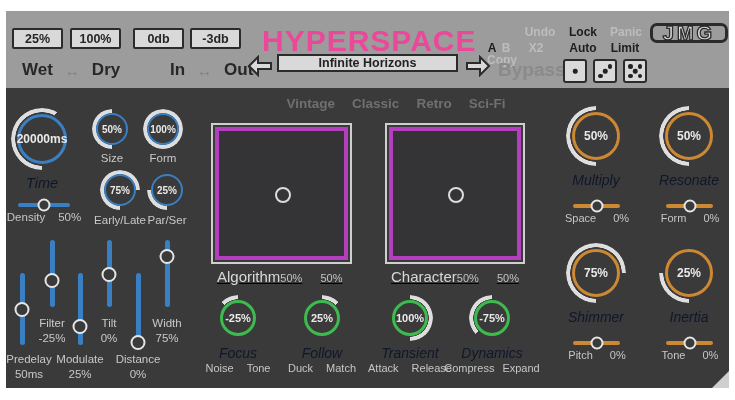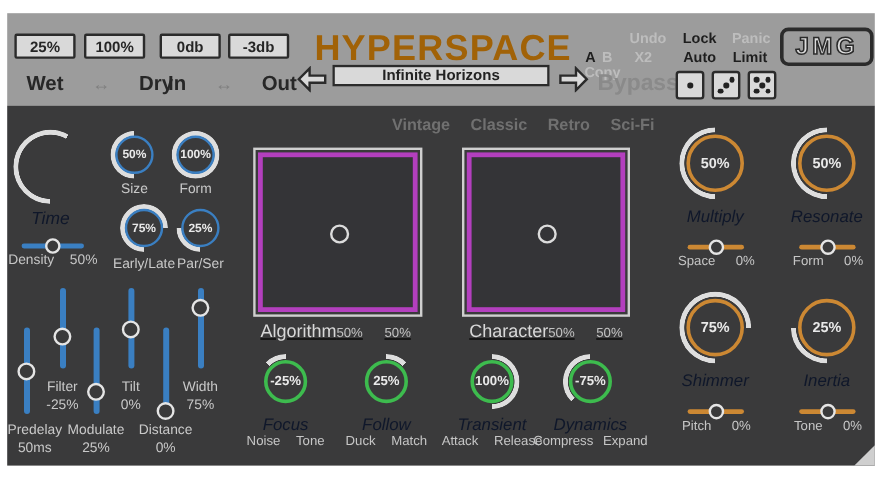--- a/index.html
+++ b/index.html
@@ -8,36 +8,36 @@
   .plugin{position:absolute;left:6px;top:11px;width:723px;height:377px;}
   .header-bg{position:absolute;left:0;top:0;right:0;height:77px;background:var(--c-header,#9c9c9c);}
   .body-bg{position:absolute;left:0;top:77px;right:0;bottom:0;background:var(--c-body,#3a3a3b);}
   .abs{position:absolute;}
   .cx{transform:translateX(-50%);}
 
   
   .hbtn{position:absolute;width:51px;height:21px;background:var(--c-btn,#d9d9d9);
         border:2px solid var(--c-dark,#2b2b2b);border-radius:2px;box-sizing:border-box;
         font-size:12.5px;font-weight:bold;color:#262626;display:flex;align-items:center;justify-content:center;padding:0;}
-  .hlbl{position:absolute;display:flex;gap:24px;font-size:17px;font-weight:bold;color:#272727;align-items:center;}
+  .hlbl{position:absolute;display:flex;gap:12px;font-size:17px;font-weight:bold;color:#272727;align-items:center;}
   .hlbl .arr{color:#7f7f7f;font-size:15px;}
-  .title{position:absolute;font-size:30px;font-weight:800;color:#a16207;letter-spacing:1px;white-space:nowrap;}
+  .title{position:absolute;font-size:30px;font-weight:800;color:#ec4899;letter-spacing:1px;white-space:nowrap;}
   .mini{position:absolute;font-size:12px;font-weight:bold;white-space:nowrap;}
   .on{color:#1e1e1e;} .off{color:#bdbdbd;}
   .bypass{position:absolute;font-size:19px;font-weight:bold;color:#8a8a8a;}
   .preset{position:absolute;width:181px;height:18px;background:var(--c-btn,#d9d9d9);
           border:2px solid var(--c-dark,#2b2b2b);box-sizing:border-box;display:flex;align-items:center;justify-content:center;
           font-size:12.5px;font-weight:bold;color:#222;}
   .die{position:absolute;width:24px;height:24px;background:var(--c-btn,#d9d9d9);
        border:2px solid var(--c-dark,#2b2b2b);border-radius:3px;box-sizing:border-box;}
   .dot{position:absolute;width:4.5px;height:4.5px;border-radius:50%;background:#222;}
   .dot.c{left:50%;top:50%;transform:translate(-50%,-50%);}
   .dot.tl{left:3px;top:3px;} .dot.tr{right:3px;top:3px;}
   .dot.bl{left:3px;bottom:3px;} .dot.br{right:3px;bottom:3px;}
-  .logo{position:absolute;left:644px;top:12px;width:78px;height:32px;border:3px solid var(--c-dark,#2b2b2b);
+  .logo{position:absolute;left:644px;top:12px;width:78px;height:20px;border:3px solid var(--c-dark,#2b2b2b);
         border-radius:7px;box-sizing:border-box;display:flex;align-items:center;justify-content:center;
         font-size:20px;font-weight:800;letter-spacing:3px;color:#dcdcdc;
         -webkit-text-stroke:1.3px #2b2b2b;}
 
   
   .knob{position:absolute;}
   .arc{position:absolute;inset:0;border-radius:50%;
        -webkit-mask:radial-gradient(farthest-side,transparent calc(100% - 4.5px),#000 calc(100% - 4px));
        mask:radial-gradient(farthest-side,transparent calc(100% - 4.5px),#000 calc(100% - 4px));}
   .kbody{position:absolute;border-radius:50%;background:var(--c-body,#3a3a3b);box-sizing:border-box;
@@ -61,21 +61,21 @@
   .hthumb{position:absolute;top:50%;transform:translate(-50%,-50%);width:13px;height:13px;border-radius:50%;
           background:var(--c-body,#3a3a3b);border:2.5px solid #e5e5e5;box-sizing:border-box;}
   .vslider{position:absolute;width:15px;}
   .vtrack{position:absolute;top:0;bottom:0;left:50%;width:5px;margin-left:-2.5px;border-radius:2.5px;background:var(--c-blue,#3a7fc2);}
   .vthumb{position:absolute;left:50%;transform:translateX(-50%);width:15px;height:15px;border-radius:50%;
           background:var(--c-body,#3a3a3b);border:2.5px solid #e5e5e5;box-sizing:border-box;}
   .vlabel{position:absolute;transform:translateX(-50%);text-align:center;font-size:11.5px;line-height:15px;color:#c9c9c9;white-space:nowrap;}
 
   
   .tabs{position:absolute;left:215px;top:85px;width:350px;display:flex;gap:17px;justify-content:center;
-        font-size:13.5px;font-weight:bold;color:#707070;margin-left:40px;}
+        font-size:13.5px;font-weight:bold;color:#707070;}
   .tabs .active{color:#f2f2f2;}
   .tabs span{cursor:default;}
 
   
   .pad{position:absolute;border:2px solid var(--c-silver,#cfcfcf);padding:2px;box-sizing:border-box;background:transparent;}
   .pad-inner{position:relative;width:100%;height:100%;box-sizing:border-box;border:4px solid var(--c-magenta,#b33fbe);background:var(--c-padbg,#343437);}
   .pad-dot{position:absolute;left:50%;top:50%;width:12px;height:12px;margin:-7px 0 0 -7px;border:2px solid #dcdcdc;border-radius:50%;}
   .padlbl{position:absolute;display:flex;justify-content:space-between;align-items:baseline;text-decoration:underline;}
   .padlbl .nm{font-size:15px;color:#d8d8d8;}
   .padlbl .vals{display:flex;gap:18px;font-size:11px;color:#c2c2c2;padding-right:6px;}
@@ -92,21 +92,21 @@
   <button class="hbtn" style="left:6px;top:17px;">25%</button>
   <button class="hbtn" style="left:64px;top:17px;">100%</button>
   <button class="hbtn" style="left:127px;top:17px;">0db</button>
   <button class="hbtn" style="left:184px;top:17px;">-3db</button>
 
   <div class="hlbl" style="left:16px;top:49px;">
     <span>Wet</span>
       <span class="arr">↔</span>
       <span>Dry</span>
   </div>
-  <div class="hlbl" style="left:134px;top:49px;">
+  <div class="hlbl" style="left:164px;top:49px;">
     <span>In</span>
       <span class="arr">↔</span>
       <span>Out</span>
   </div>
 
   <div class="title" style="left:256px;top:13px;">HYPERSPACE</div>
 
   <div class="mini off cx" style="left:496px;top:14px;margin-top:28px;">Copy</div>
   <div class="mini off cx" style="left:534px;top:14px;">Undo</div>
   <div class="mini on cx" style="left:486px;top:30px;">A</div>
@@ -139,20 +139,23 @@
       <span class="dot tr"></span>
       <span class="dot c"></span>
       <span class="dot bl"></span>
       <span class="dot br"></span>
   </div>
 
   <div class="logo">JMG</div>
 
   <div class="knob sz62 rblue" style="left:5px;top:97px;">
     <div class="arc" style="background: conic-gradient(from 180deg, rgb(222, 222, 222) 0deg, rgb(222, 222, 222) 208.8deg, transparent 208.8deg, transparent 360deg);"></div>
+    <div class="kbody">
+        <span>20000ms</span>
+      </div>
   </div>
   <div class="klabel" style="left:36px;top:164px;font-size:14.5px;">Time</div>
 
   <div class="knob sz40 rblue" style="left:86px;top:98px;">
     <div class="arc" style="background: conic-gradient(from 180deg, rgb(222, 222, 222) 0deg, rgb(222, 222, 222) 180deg, transparent 180deg, transparent 360deg);"></div>
     <div class="kbody">
         <span>50%</span>
       </div>
   </div>
   <div class="slabel" style="left:106px;top:141px;">Size</div>

